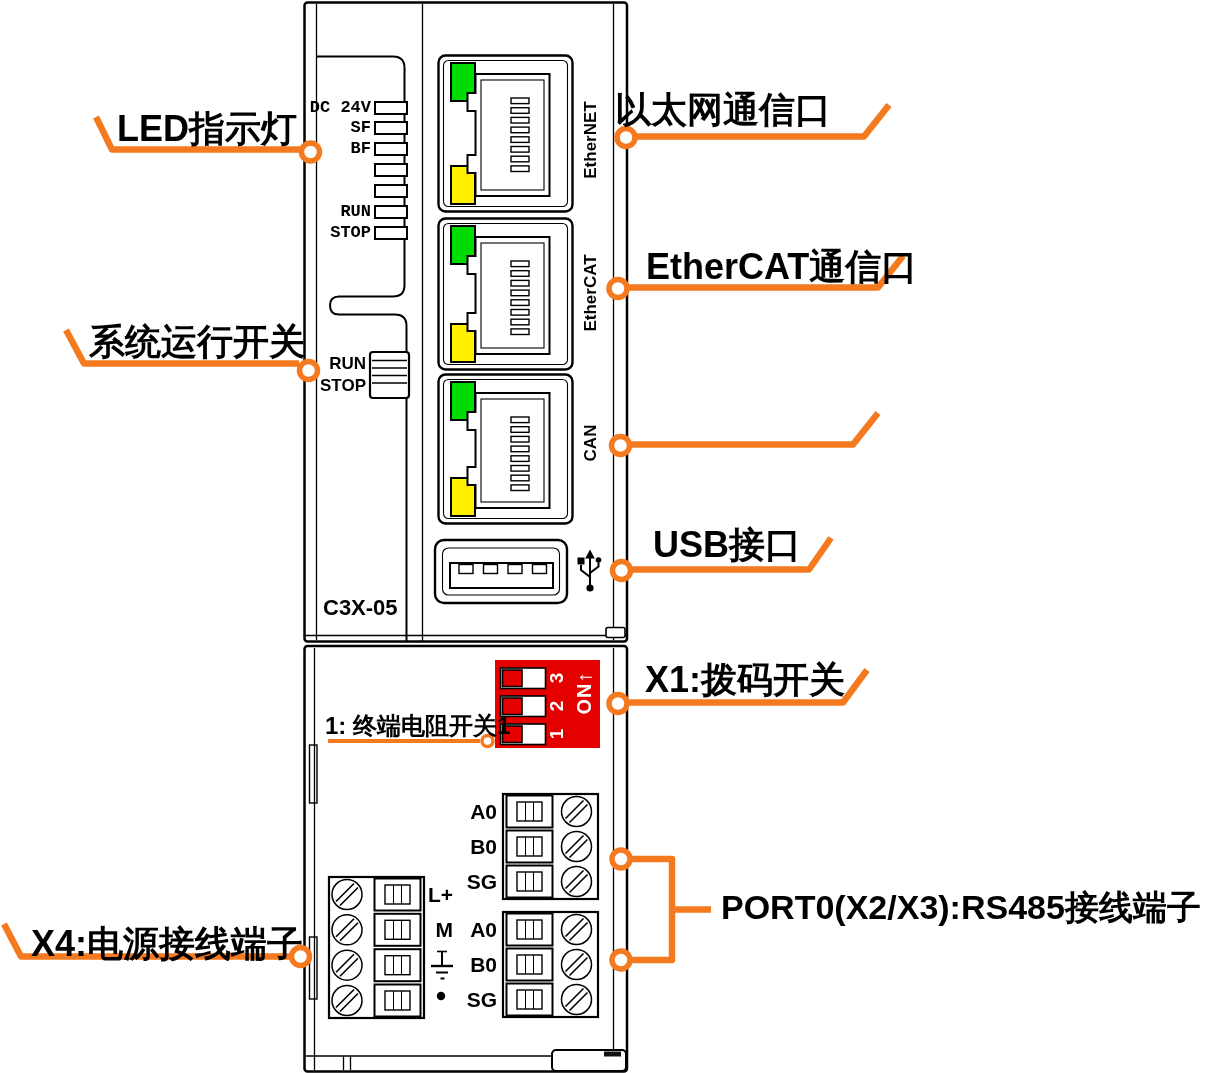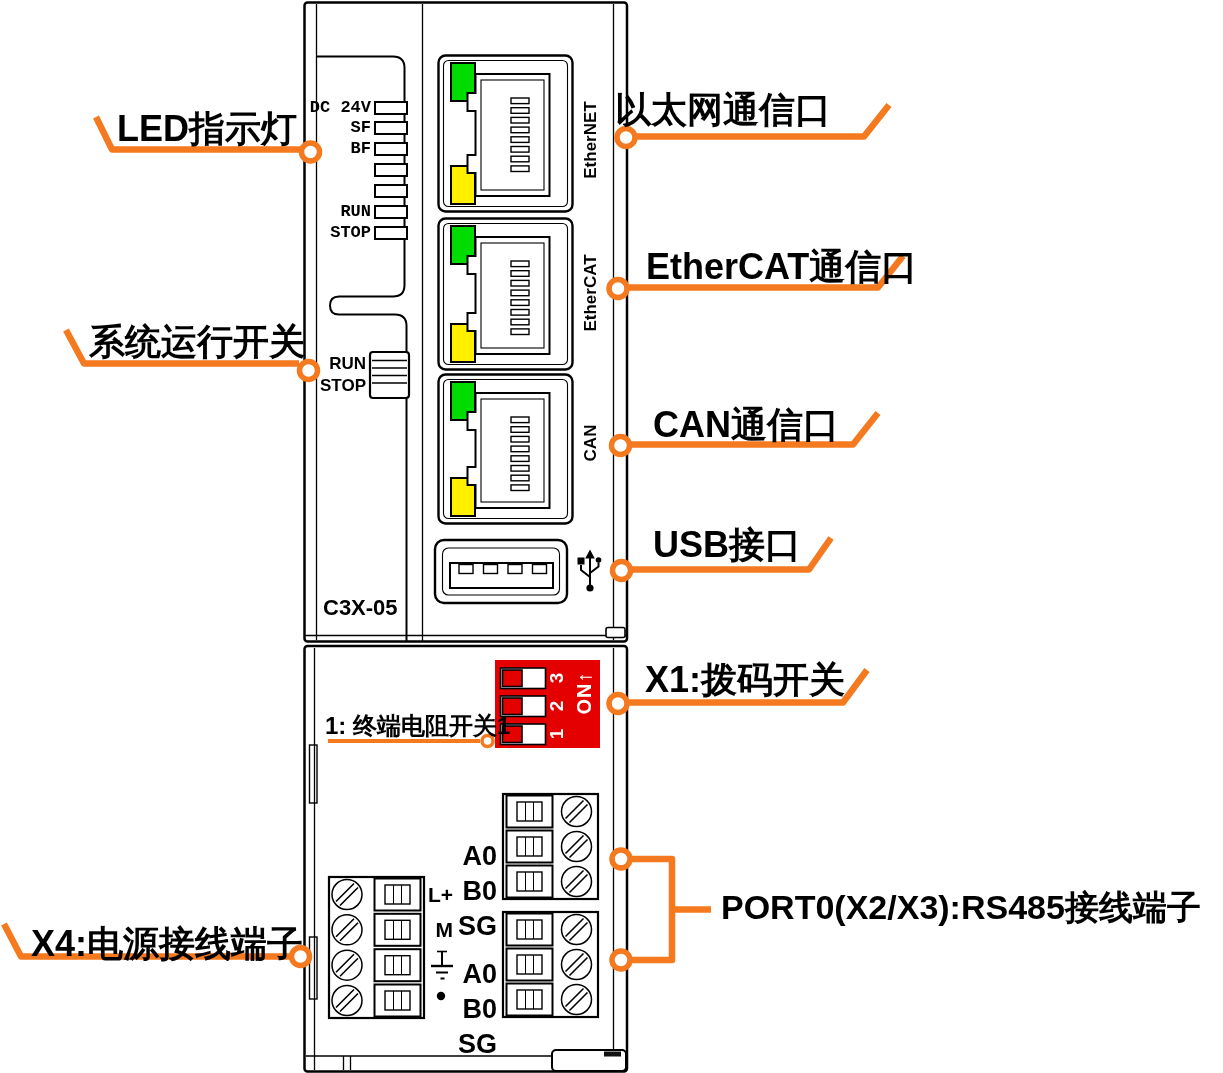--- a/index.html
+++ b/index.html
@@ -7,21 +7,21 @@
           font-family:"Liberation Sans","DejaVu Sans",sans-serif;}
   .canvas svg{position:absolute;left:0;top:0;}
   .t{position:absolute;color:#000;font-weight:bold;line-height:1;white-space:nowrap;}
   .callout{font-size:36px;}
   .small-callout{font-size:24px;}
   .port0-callout{font-size:34px;}
   .ledlbl{font-size:17px;width:90px;text-align:right;line-height:18px;font-family:Liberation Mono, monospace;}
   .swlbl{font-size:17px;width:90px;text-align:right;line-height:18px;}
   .portlbl{font-size:17px;width:120px;height:20px;text-align:center;line-height:20px;
            transform:rotate(-90deg);transform-origin:center;}
-  .pinlbl{font-size:27px;width:60px;text-align:right;line-height:24px;margin-top:44px;}
+  .pinlbl{font-size:21px;width:60px;text-align:right;line-height:24px;}
   .pwrlbl{font-size:21px;width:50px;text-align:right;line-height:24px;}
   .model{font-size:22px;}
   .dipdigit{color:#fff;font-size:19px;width:24px;height:24px;text-align:center;line-height:24px;
             transform:rotate(-90deg);transform-origin:center;}
   .dipon{color:#fff;font-size:20px;width:64px;height:22px;text-align:center;line-height:22px;
          transform:rotate(-90deg);transform-origin:center;letter-spacing:1px;}
 </style>
 </head>
 <body>
 
@@ -307,19 +307,18 @@
 <div class="t pinlbl" style="left:437px;top:988px;">SG</div>
 
 <div class="t pwrlbl" style="left:403px;top:883px;">L+</div>
 <div class="t pwrlbl" style="left:403px;top:918px;">M</div>
 
 <div class="t callout" style="left:117px;top:111px;">LED指示灯</div>
 <div class="t callout" style="left:89px;top:324px;">系统运行开关</div>
 <div class="t callout" style="left:31px;top:914px;margin-top:12px;">X4:电源接线端子</div>
 <div class="t callout" style="left:615px;top:92px;">以太网通信口</div>
 <div class="t callout" style="left:646px;top:249px;">EtherCAT通信口</div>
-<div class="t callout" style="left:653px;top:407px;">CAN通信口</div>
 <div class="t callout" style="left:653px;top:527px;">USB接口</div>
 <div class="t callout" style="left:645px;top:662px;">X1:拨码开关</div>
 <div class="t small-callout" style="left:325px;top:714px;">1: 终端电阻开关1</div>
 <div class="t port0-callout" style="left:721px;top:890px;">PORT0(X2/X3):RS485接线端子</div>
 
 </div>
 
 </body></html>

